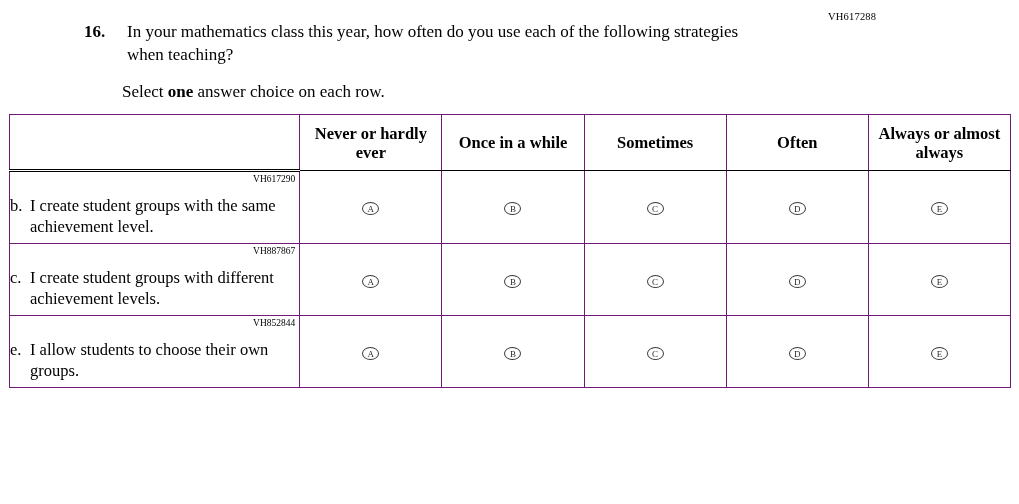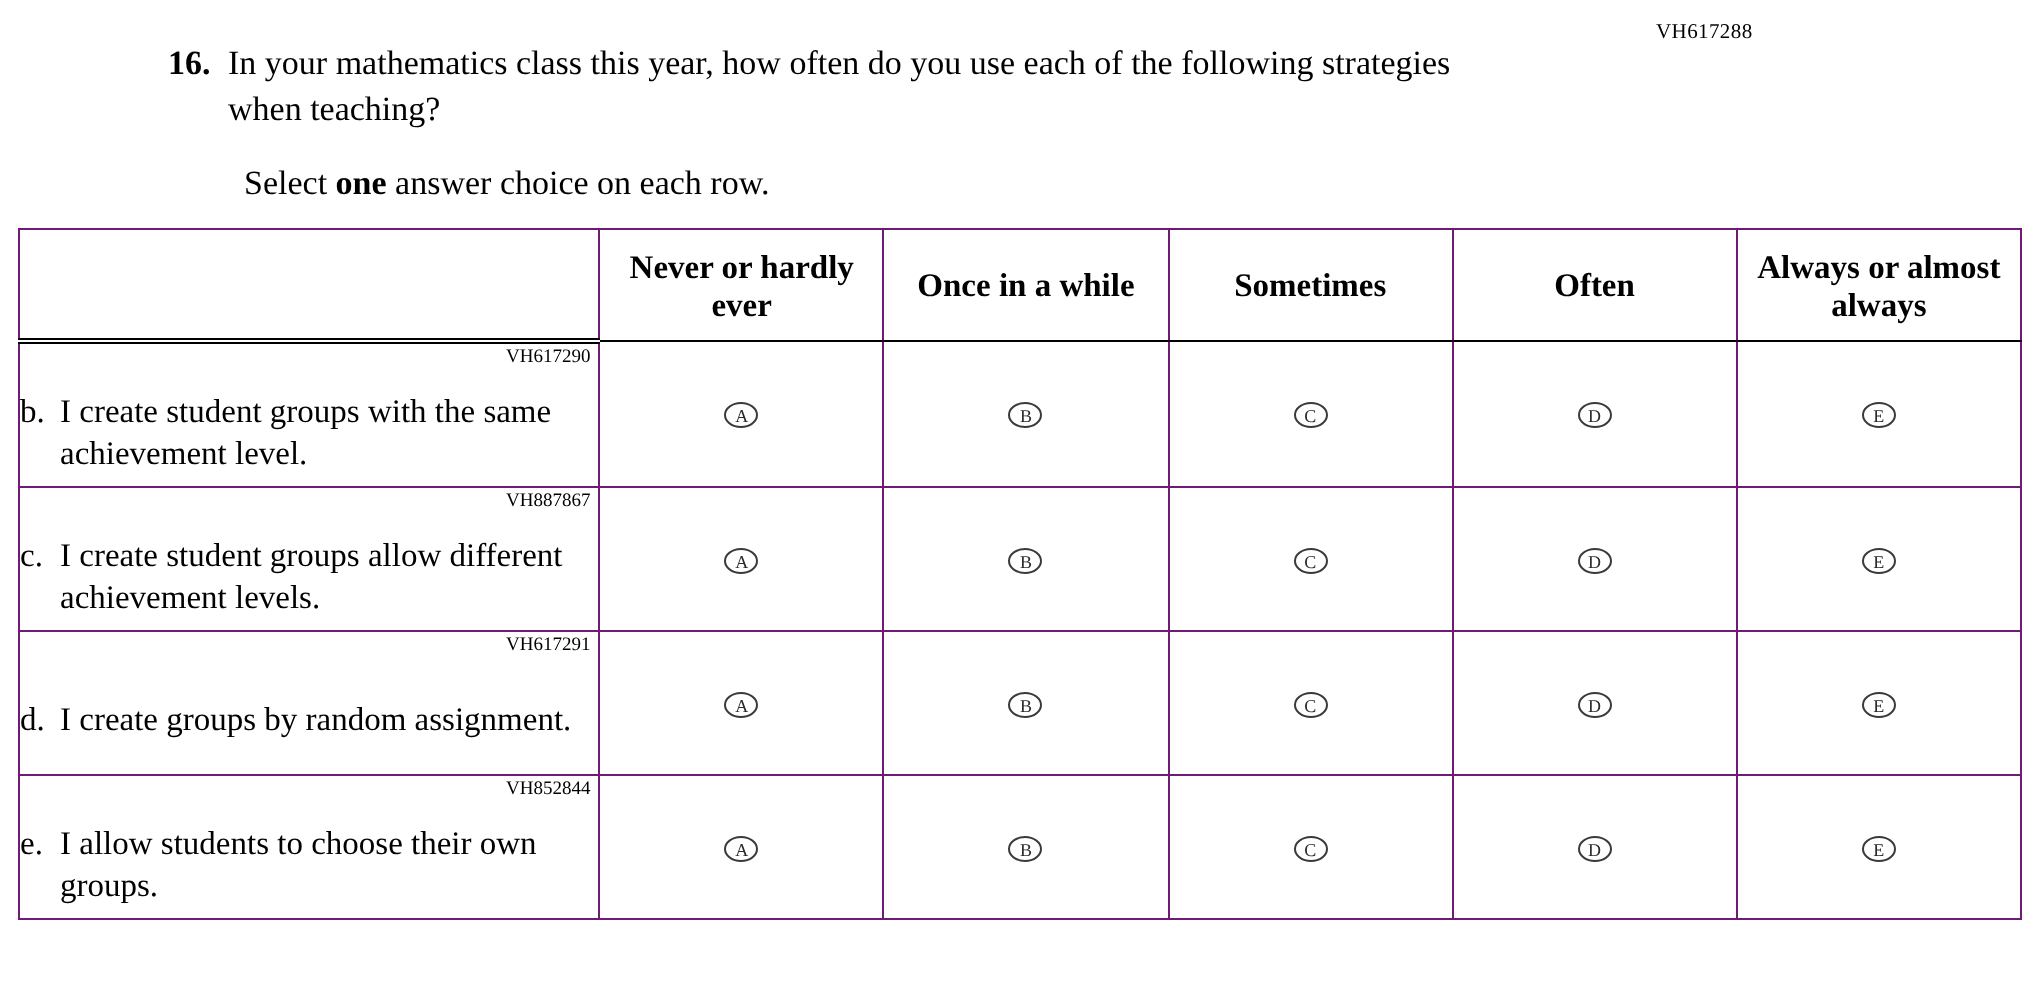--- a/index.html
+++ b/index.html
@@ -31,20 +31,21 @@
   }
   .question-block {
     position: absolute;
     top: 20px;
     left: 84px;
     width: 700px;
   }
   .q-row {
     display: flex;
     align-items: flex-start;
+    gap: 13px;
   }
   .q-num {
     font-weight: bold;
     font-size: 17px;
     line-height: 23px;
     width: 30px;
     flex: 0 0 30px;
   }
   .q-text {
     font-size: 17px;
@@ -185,44 +186,30 @@
         <td class="bubble-cell"><span class="bubble">C</span></td>
         <td class="bubble-cell"><span class="bubble">D</span></td>
         <td class="bubble-cell"><span class="bubble">E</span></td>
       </tr>
 
       <tr>
         <td class="stem">
           <span class="item-code">VH887867</span>
           <span class="stem-inner">
             <span class="letter">c.</span>
-            <span class="label">I create student groups allow different achievement levels.</span>
+            <span class="label">I create student groups with different achievement levels.</span>
           </span>
         </td>
         <td class="bubble-cell"><span class="bubble">A</span></td>
         <td class="bubble-cell"><span class="bubble">B</span></td>
         <td class="bubble-cell"><span class="bubble">C</span></td>
         <td class="bubble-cell"><span class="bubble">D</span></td>
         <td class="bubble-cell"><span class="bubble">E</span></td>
       </tr>
 
-      <tr>
-        <td class="stem">
-          <span class="item-code">VH617291</span>
-          <span class="stem-inner">
-            <span class="letter">d.</span>
-            <span class="label">I create groups by random assignment.</span>
-          </span>
-        </td>
-        <td class="bubble-cell"><span class="bubble">A</span></td>
-        <td class="bubble-cell"><span class="bubble">B</span></td>
-        <td class="bubble-cell"><span class="bubble">C</span></td>
-        <td class="bubble-cell"><span class="bubble">D</span></td>
-        <td class="bubble-cell"><span class="bubble">E</span></td>
-      </tr>
 
       <tr>
         <td class="stem">
           <span class="item-code">VH852844</span>
           <span class="stem-inner">
             <span class="letter">e.</span>
             <span class="label">I allow students to choose their own groups.</span>
           </span>
         </td>
         <td class="bubble-cell"><span class="bubble">A</span></td>

